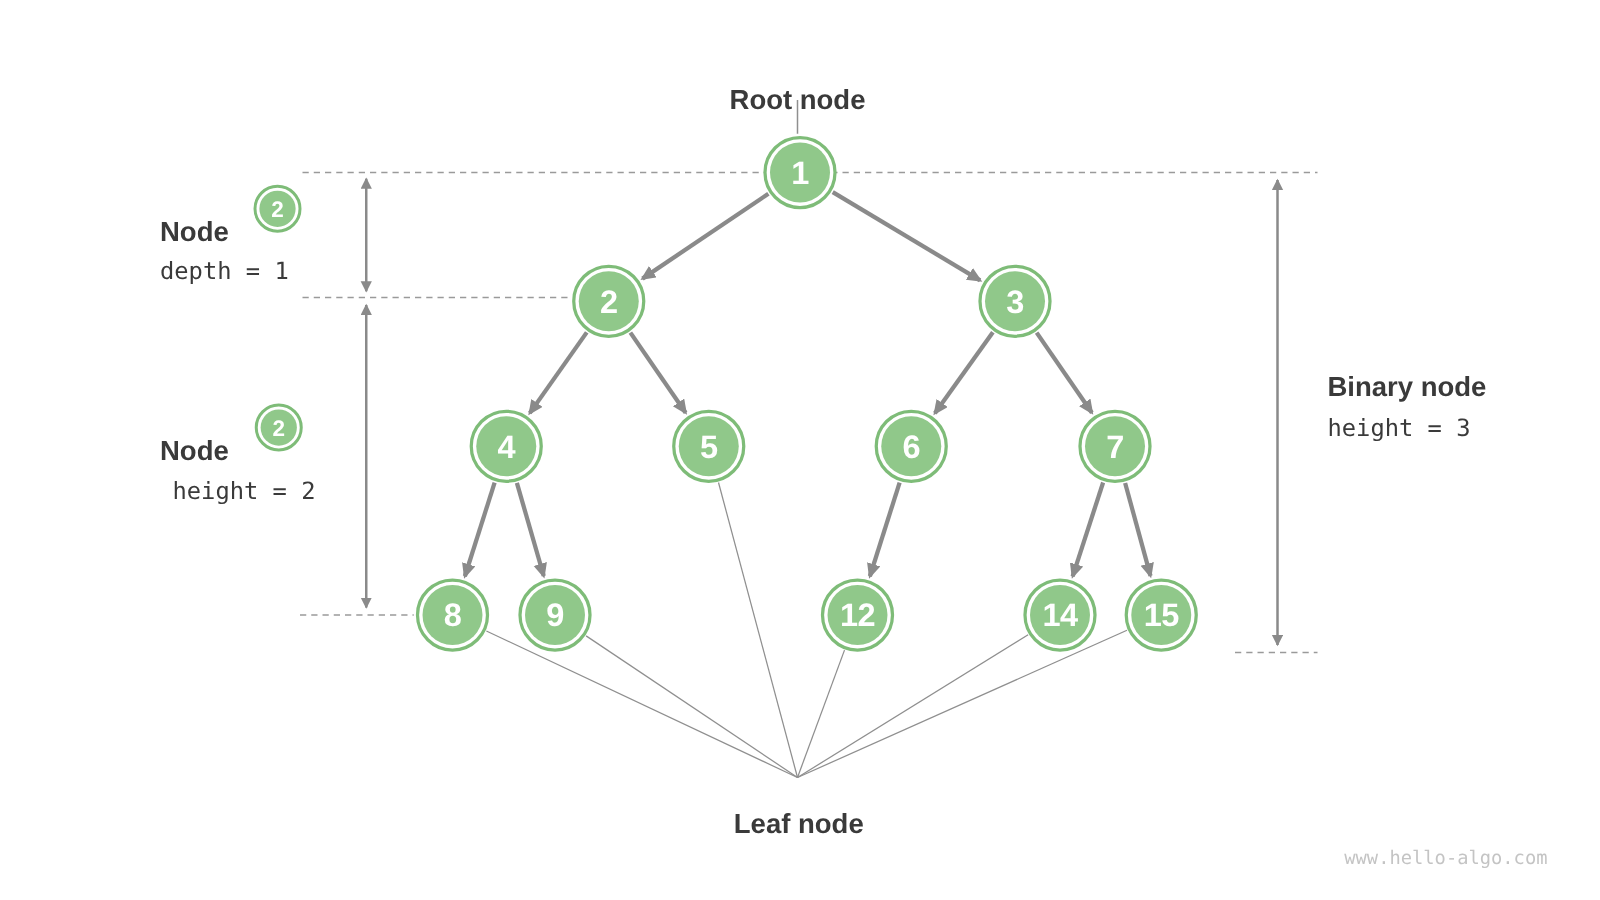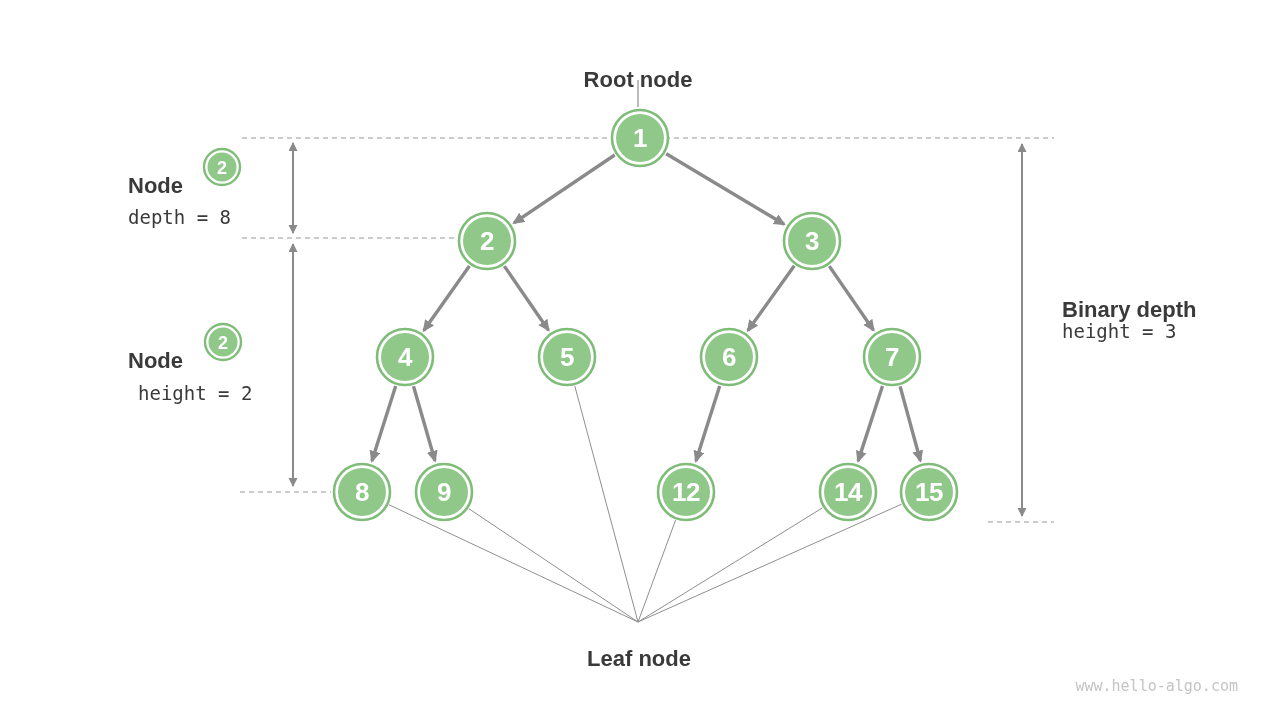--- a/index.html
+++ b/index.html
@@ -149,24 +149,24 @@
         <circle class="badge-outer" r="18"></circle>
         <circle class="badge-inner" r="14.5"></circle>
         <text class="badge-num" y="6.5">2</text>
       </g>
     </g>
   </svg>
 
   <div class="lbl center" style="left:638px;top:50px;">Root node</div>
 
   <div class="lbl" style="left:128px;top:156px;">Node</div>
-  <div class="mono" style="left:128px;top:206px;">depth = 8</div>
+  <div class="mono" style="left:128px;top:206px;">depth = 1</div>
 
   <div class="lbl" style="left:128px;top:331px;">Node</div>
   <div class="mono" style="left:138px;top:382px;">height = 2</div>
 
-  <div class="lbl" style="left:1062px;top:280px;">Binary depth</div>
-  <div class="mono" style="left:1062px;top:320px;">height = 3</div>
+  <div class="lbl" style="left:1062px;top:280px;">Binary node</div>
+  <div class="mono" style="left:1062px;top:332px;">height = 3</div>
 
   <div class="lbl center" style="left:639px;top:629px;">Leaf node</div>
 
   <div class="mono watermark" style="right:42px;top:677px;">www.hello-algo.com</div>
 </div>
 
 </body></html>

